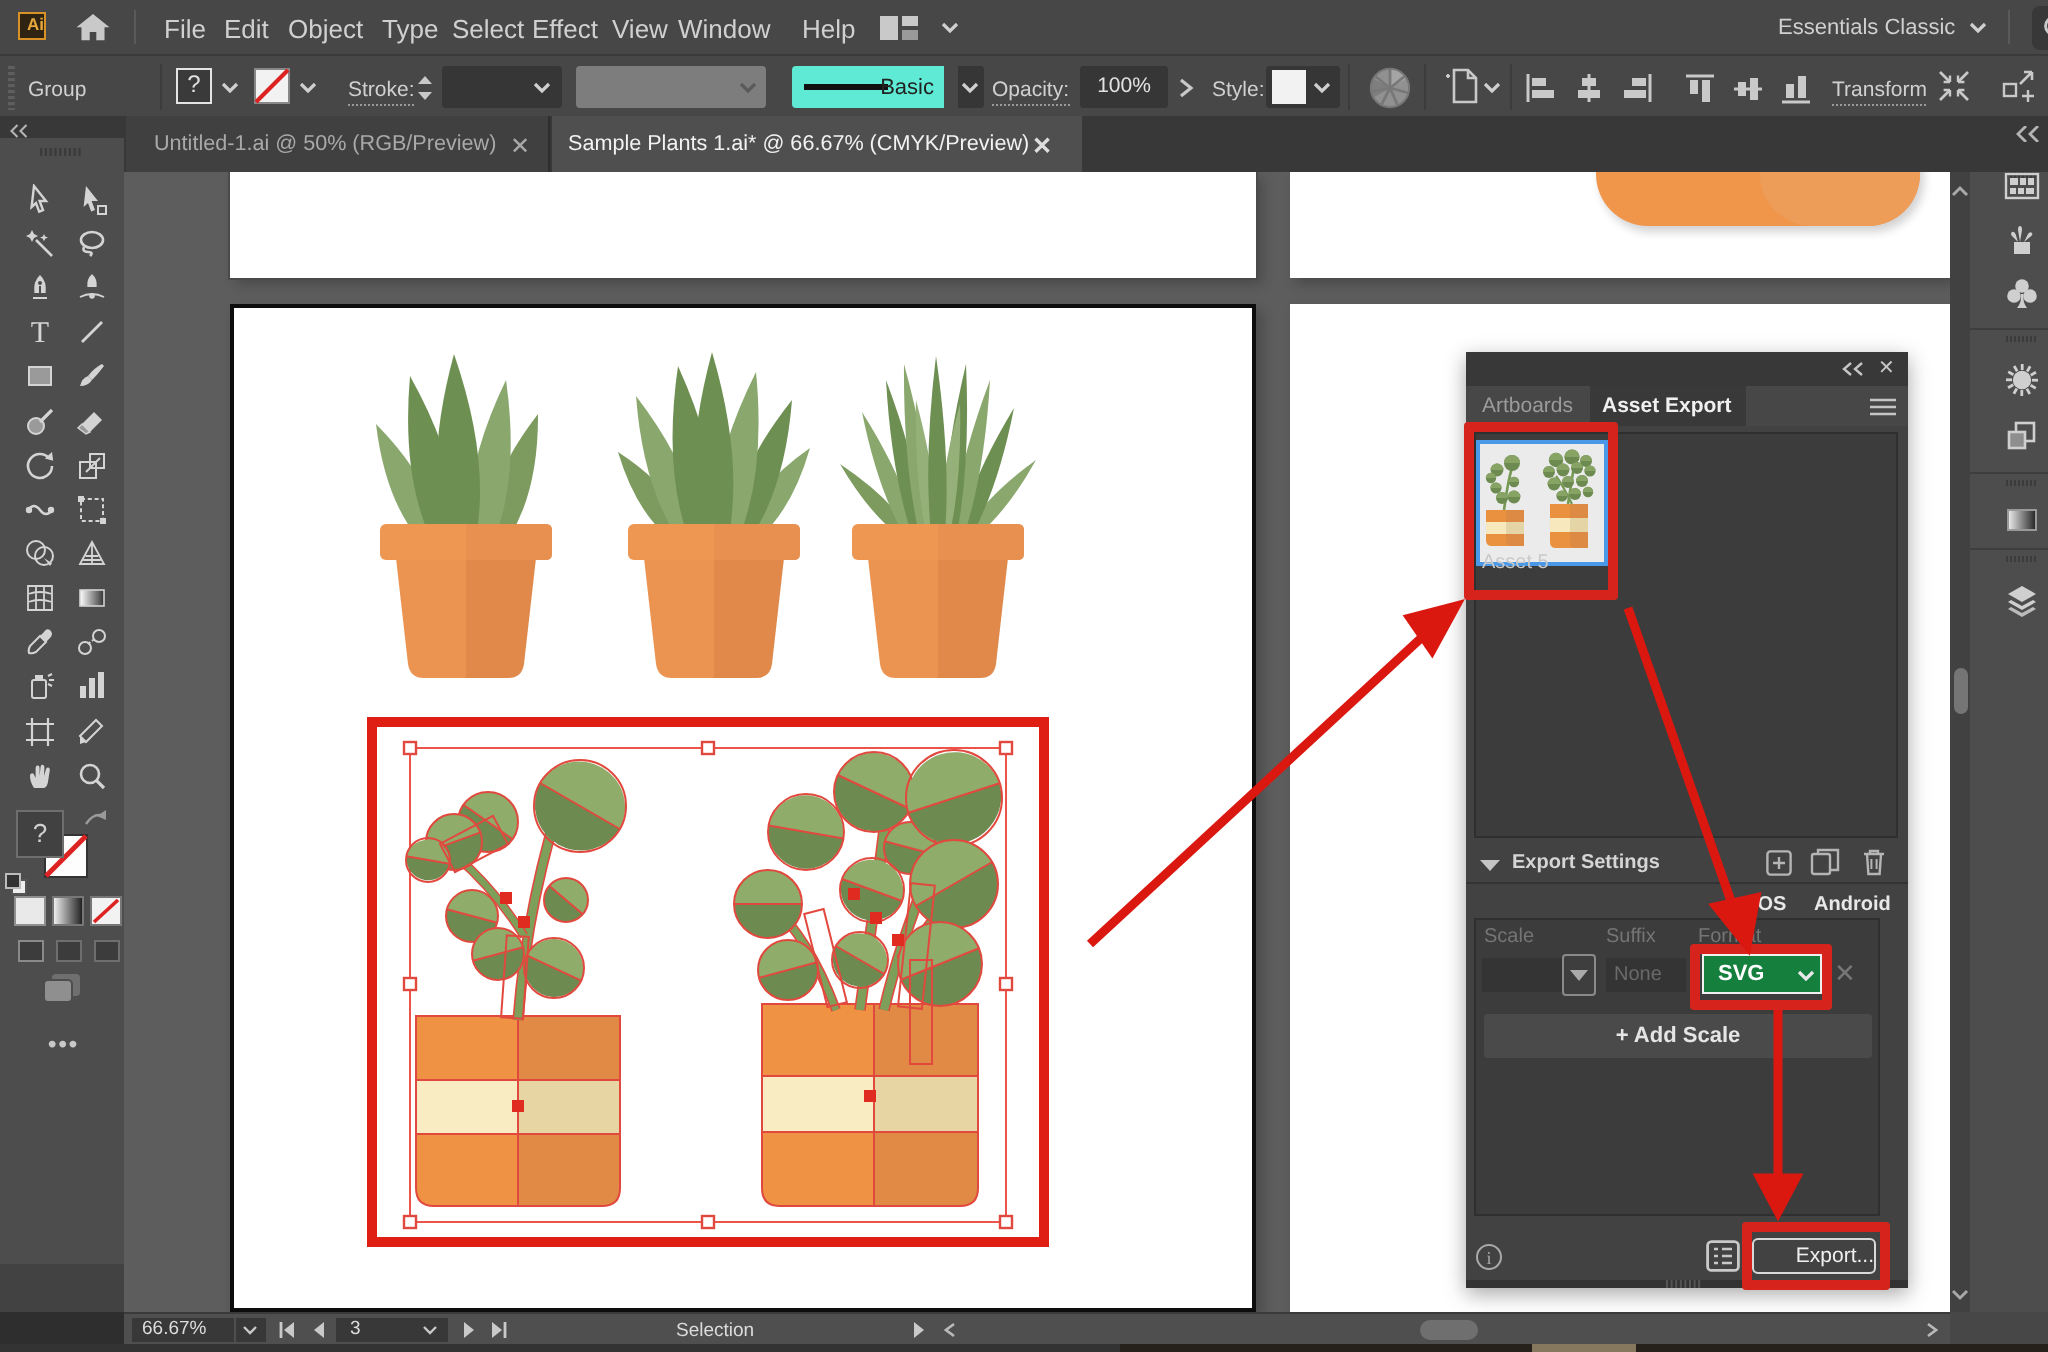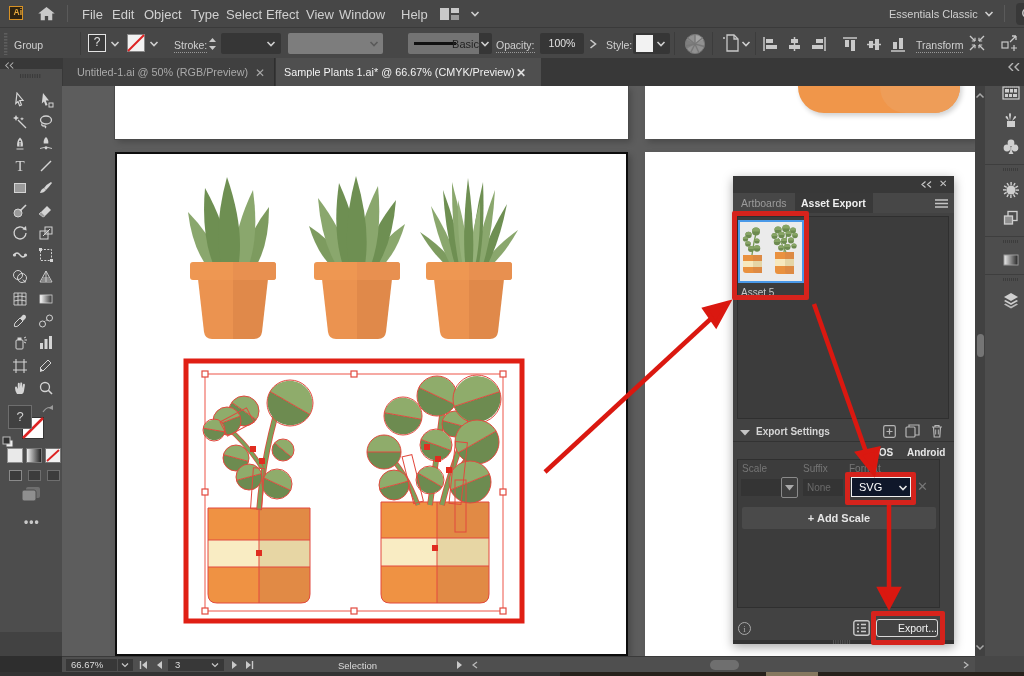--- a/index.html
+++ b/index.html
@@ -73,21 +73,21 @@
       <path d="M1,10 L4.5,14 L8,10 Z" fill="#c9c9c9"></path>
     </svg>
  <div class="abs" style="left:221px;top:4px;width:60px;height:21px;background:#363636;border-radius:2px"></div>
  <svg width="10" height="8" viewBox="0 0 10 8" style="position:absolute;left:266px;top:11px">
       <path d="M1.5,2 L5,5.5 L8.5,2" fill="none" stroke="#cfcfcf" stroke-width="1.6"></path>
     </svg>
  <div class="abs" style="left:288px;top:4px;width:95px;height:21px;background:#7d7d7d;border-radius:2px"></div>
  <svg width="10" height="8" viewBox="0 0 10 8" style="position:absolute;left:369px;top:11px">
       <path d="M1.5,2 L5,5.5 L8.5,2" fill="none" stroke="#5a5a5a" stroke-width="1.6"></path>
     </svg>
- <div class="abs" style="left:408px;top:4px;width:76px;height:21px;background:#737373;border-radius:2px 0 0 2px">
+ <div class="abs" style="left:396px;top:4px;width:76px;height:21px;background:#5eead4;border-radius:2px 0 0 2px">
   <div class="abs" style="left:6px;top:9px;width:42px;height:2.5px;background:#111"></div>
   <div class="abs" style="right:5px;top:5px;color:#222;font-size:11px">Basic</div>
  </div>
  <div class="abs" style="left:479px;top:4px;width:13px;height:21px;background:#363636;border-radius:0 2px 2px 0"></div>
  <svg width="10" height="8" viewBox="0 0 10 8" style="position:absolute;left:480px;top:11px">
       <path d="M1.5,2 L5,5.5 L8.5,2" fill="none" stroke="#cfcfcf" stroke-width="1.6"></path>
     </svg>
  <div class="txt" style="left:496px;top:10px;font-size:10.5px;border-bottom:1px dotted #999;padding-bottom:1px">Opacity:</div>
  <div class="abs" style="left:540px;top:4px;width:44px;height:21px;background:#363636;border-radius:2px;color:#e2e2e2;font-size:10.5px;line-height:21px;text-align:center">100%</div>
  <svg width="8" height="10" viewBox="0 0 8 10" style="position:absolute;left:589px;top:10px">
@@ -698,21 +698,21 @@
         <circle cx="51" cy="18.5" r="3" fill="#6d8b50"></circle>
         <path d="M48,18.5 A3,3 0 0 1 54,18.5 Z" fill="#87a465"></path>
         <circle cx="41" cy="26" r="2.8" fill="#6d8b50"></circle>
         <path d="M38.2,26 A2.8,2.8 0 0 1 43.8,26 Z" fill="#87a465"></path>
         <circle cx="47.5" cy="25" r="3" fill="#6d8b50"></circle>
         <path d="M44.5,25 A3,3 0 0 1 50.5,25 Z" fill="#87a465"></path>
         <circle cx="54" cy="24" r="2.6" fill="#6d8b50"></circle>
         <path d="M51.4,24 A2.6,2.6 0 0 1 56.6,24 Z" fill="#87a465"></path>
       </svg>
  </div>
- <div class="abs" style="left:8px;top:111px;color:#c9c9c9;font-size:10px">Asset 5</div>
+ <div class="abs" style="left:8px;top:100px;color:#c9c9c9;font-size:10px">Asset 5</div>
 
  <svg width="10" height="7" viewBox="0 0 10 7" style="position:absolute;left:7px;top:253px">
       <path d="M0,1 H10 L5,6.5 Z" fill="#c5c5c5"></path>
     </svg>
  <div class="abs" style="left:23px;top:250px;color:#d5d5d5;font-size:10px;font-weight:bold">Export Settings</div>
  <svg width="13" height="13" viewBox="0 0 13 13" style="position:absolute;left:150px;top:249px">
       <rect x=".7" y=".7" width="11.6" height="11.6" rx="1.5" fill="none" stroke="#b5b5b5" stroke-width="1.2"></rect>
       <path d="M6.5,3.5 V9.5 M3.5,6.5 H9.5" stroke="#b5b5b5" stroke-width="1.2"></path>
     </svg>
  <svg width="15" height="14" viewBox="0 0 15 14" style="position:absolute;left:172px;top:248px">
@@ -731,21 +731,21 @@
  <div class="abs" style="left:9px;top:287px;color:#757575;font-size:10px">Scale</div>
  <div class="abs" style="left:70px;top:287px;color:#757575;font-size:10px">Suffix</div>
  <div class="abs" style="left:116px;top:287px;color:#757575;font-size:10px">Format</div>
  <div class="abs" style="left:8px;top:303px;width:40px;height:17px;background:#343434"></div>
  <div class="abs" style="left:48px;top:301px;width:17px;height:21px;background:#3e3e3e;border:1px solid #8a8a8a;border-radius:2px">
       <svg width="9" height="7" viewBox="0 0 9 7" style="position:absolute;left:3px;top:6px">
         <path d="M0,1 H9 L4.5,6.5 Z" fill="#aaa"></path>
       </svg>
     </div>
  <div class="abs" style="left:70px;top:303px;width:40px;height:17px;background:#343434;color:#6a6a6a;font-size:10px;line-height:17px;padding-left:4px">None</div>
- <div class="abs" style="left:118px;top:301px;width:60px;height:20px;background:#0f172a;border:1.5px solid #f0f0f0;color:#fff;font-size:11px;font-weight:normal;line-height:18px;padding-left:7px">SVG</div>
+ <div class="abs" style="left:118px;top:301px;width:60px;height:20px;background:#15803d;border:1.5px solid #f0f0f0;color:#fff;font-size:11px;font-weight:bold;line-height:18px;padding-left:7px">SVG</div>
  <svg width="10" height="8" viewBox="0 0 10 8" style="position:absolute;left:165px;top:308px">
       <path d="M1.5,2 L5,5.5 L8.5,2" fill="none" stroke="#e8e8e8" stroke-width="1.6"></path>
     </svg>
  <div class="abs" style="left:184px;top:303px;color:#777;font-size:13px">✕</div>
  <div class="abs" style="left:9px;top:331px;width:194px;height:22px;background:#4a4a4a;border-radius:2px;color:#e5e5e5;font-size:11px;font-weight:bold;text-align:center;line-height:22px">+ Add Scale</div>
 
  <div class="abs" style="left:5px;top:446px;width:13px;height:13px;border:1.4px solid #a9a9a9;border-radius:50%;color:#a9a9a9;font-size:9px;text-align:center;line-height:12px;font-family:'Liberation Serif'">i</div>
  <svg width="17" height="16" viewBox="0 0 17 16" style="position:absolute;left:120px;top:444px">
       <rect x=".8" y=".8" width="15.4" height="14.4" rx="2" fill="none" stroke="#c9c9c9" stroke-width="1.4"></rect>
       <path d="M4,4.5 H6 M4,8 H6 M4,11.5 H6 M8,4.5 H13 M8,8 H13 M8,11.5 H13" stroke="#c9c9c9" stroke-width="1.3"></path>

